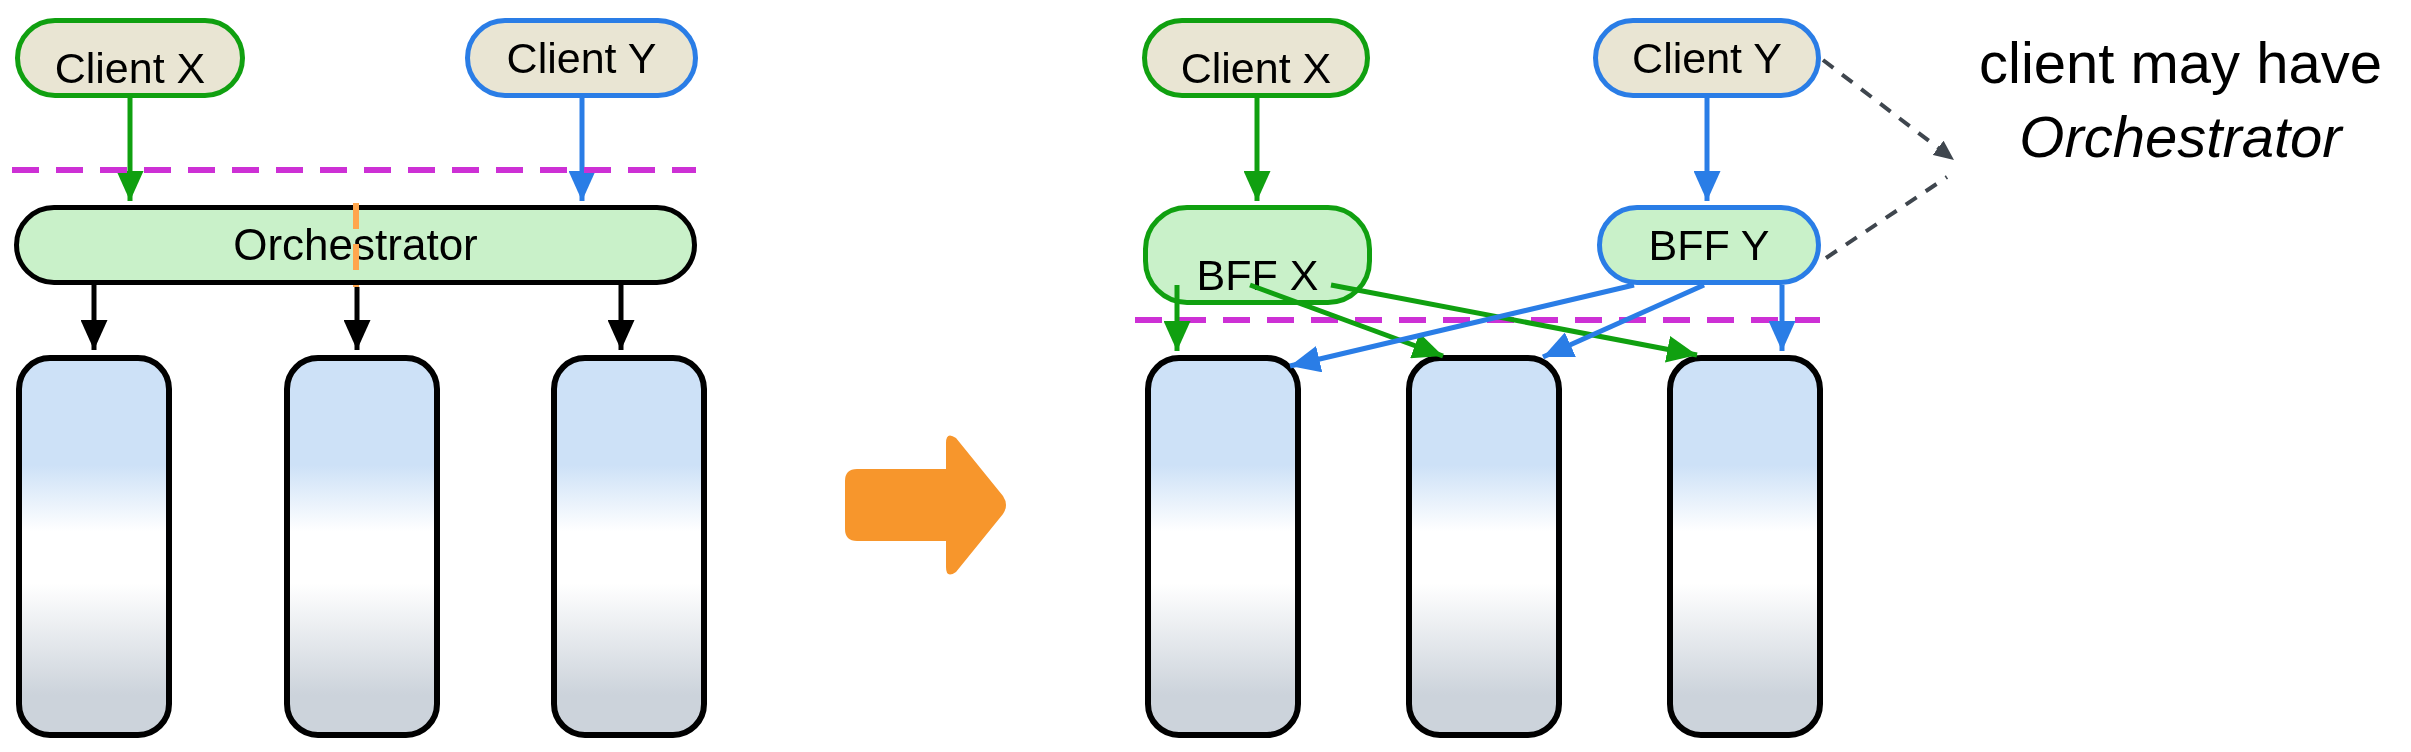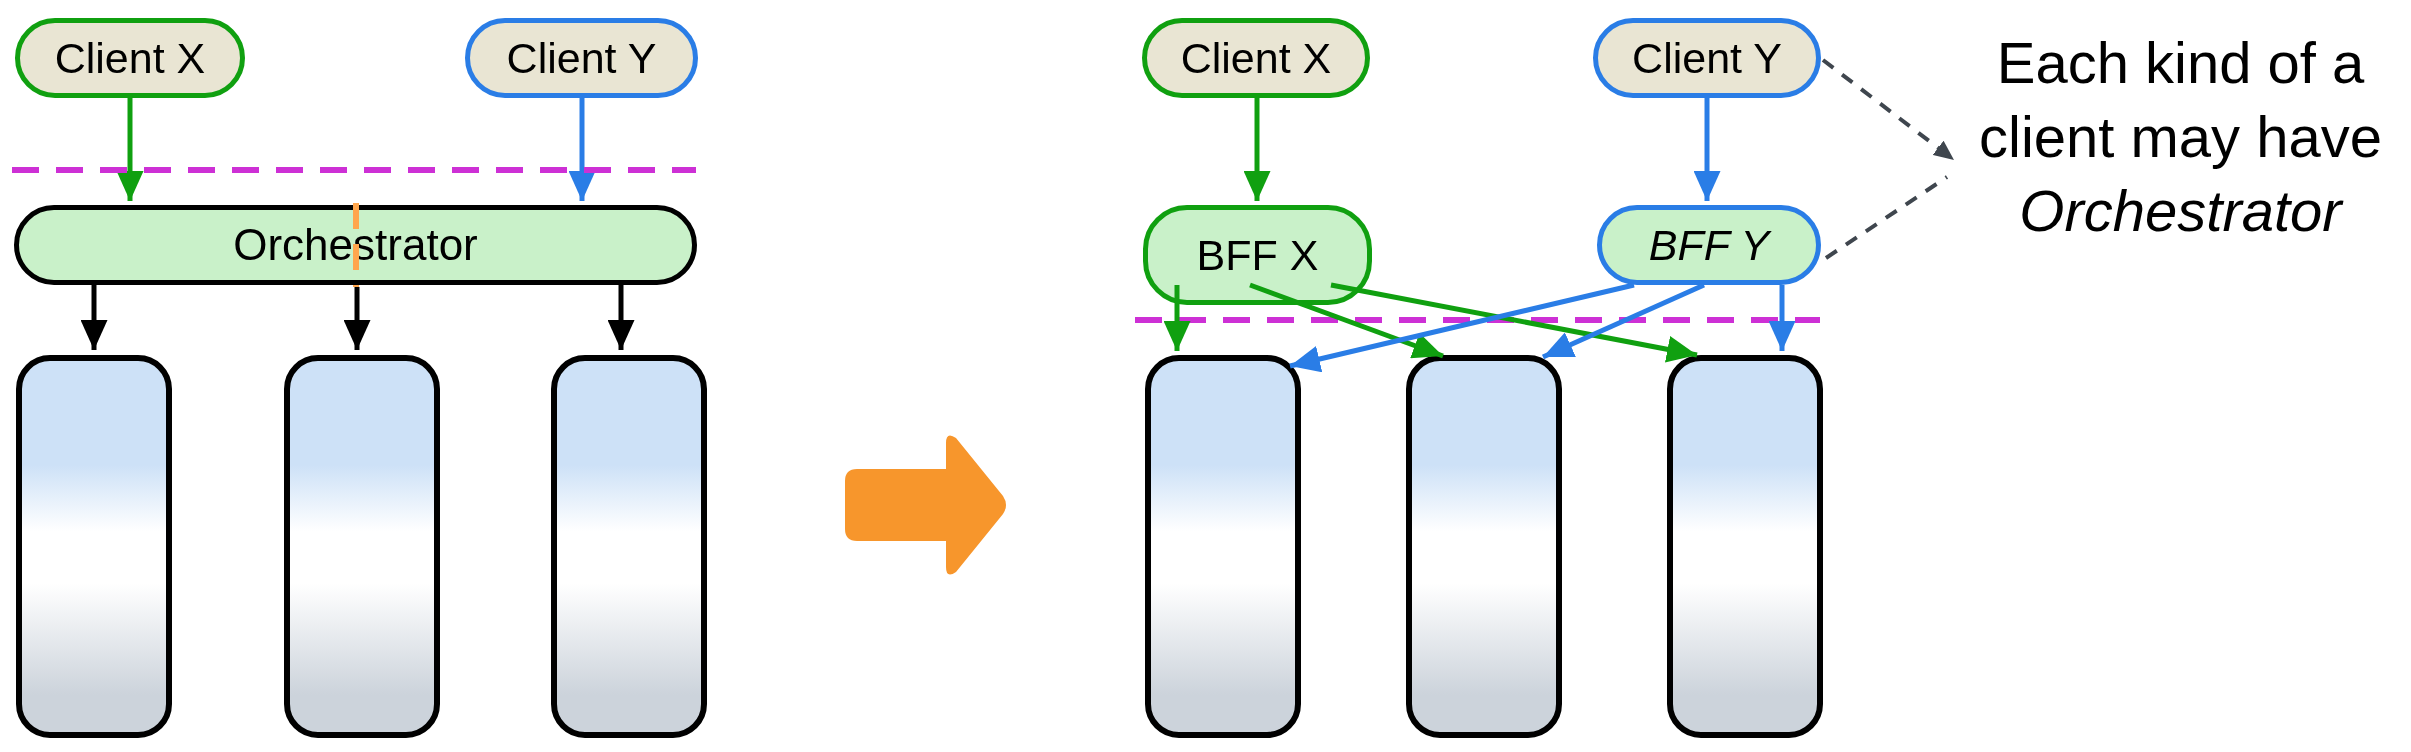--- a/index.html
+++ b/index.html
@@ -26,21 +26,21 @@
   .pill{
     position:absolute;
     box-sizing:border-box;
     border-radius:44px;
     display:flex;align-items:center;justify-content:center;
     font-size:43px;color:var(--ink);
     letter-spacing:0px;
     white-space:nowrap;
   }
   .pill.client{background:var(--beige);}
-  .pill.greenb{border:5px solid var(--green);}
+  .pill.greenb{border:5px solid var(--green);align-items:flex-end;}
   .pill.blueb{border:5px solid var(--blue);text-align:right;}
   .pill.bff{background:var(--light-green);}
   .orchestrator{
     position:absolute;
     box-sizing:border-box;
     left:14px;top:205px;width:683px;height:80px;
     background:var(--light-green);
     border:5px solid var(--ink);
     border-radius:40px;
     display:flex;align-items:center;justify-content:center;
@@ -108,30 +108,29 @@
   </div>
 
   <div class="pill client blueb" style="left:1593px;top:18px;width:228px;height:80px;">
     <span>Client Y</span>
   </div>
 
   <div class="pill bff greenb" style="left:1143px;top:205px;width:229px;height:100px;">
     <span>BFF X</span>
   </div>
 
-  <div class="pill bff blueb" style="left:1597px;top:205px;width:224px;height:80px;font-style:italic;">
+  <div class="pill bff blueb" style="left:1597px;top:205px;width:224px;height:80px;">
     <span>BFF Y</span>
   </div>
 
   <div class="service-box" style="left:1145px;"></div>
   <div class="service-box" style="left:1406px;"></div>
   <div class="service-box" style="left:1667px;"></div>
 
   <div class="annotation">
-    <span class="ln">Each kind of a</span>
     <span class="ln">client may have</span>
     <span class="ln italic">Orchestrator</span>
   </div>
 
   <svg id="overlay" viewBox="0 0 2411 752">
     <defs>
       <marker id="mg" viewBox="0 0 10 9" refX="10" refY="4.5" markerWidth="6" markerHeight="5.4" orient="auto">
         <path class="mk-green" d="M0,0 L10,4.5 L0,9 Z"></path>
       </marker>
       <marker id="mb" viewBox="0 0 10 9" refX="10" refY="4.5" markerWidth="6" markerHeight="5.4" orient="auto">

